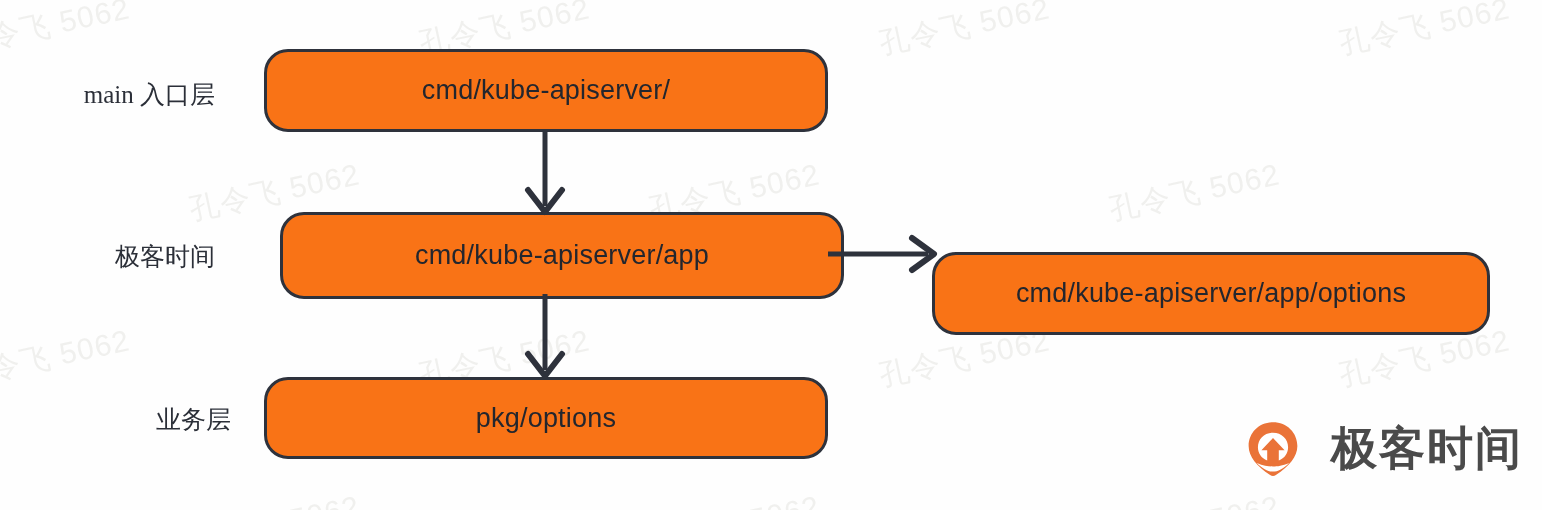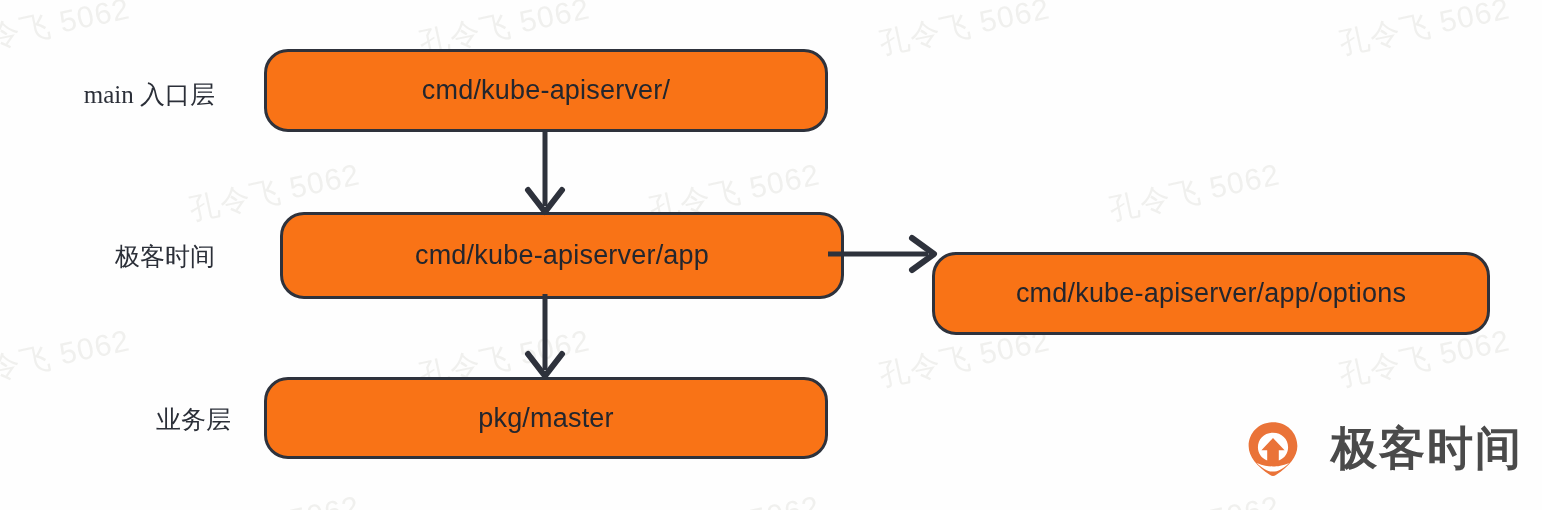--- a/index.html
+++ b/index.html
@@ -138,21 +138,21 @@
 
     <div class="row-label" style="left:16px; top:403px; width:215px;">业务层</div>
 
 
     <div class="node-box" style="left:264px; top:49px; width:564px; height:83px;">cmd/kube-apiserver/</div>
 
     <div class="node-box" style="left:264px; top:212px; width:564px; height:87px;margin-left:16px;">cmd/kube-apiserver/app</div>
 
     <div class="node-box" style="left:932px; top:212px; width:558px; height:83px;margin-top:40px;">cmd/kube-apiserver/app/options</div>
 
-    <div class="node-box" style="left:264px; top:377px; width:564px; height:82px;">pkg/master</div>
+    <div class="node-box" style="left:264px; top:377px; width:564px; height:82px;">pkg/options</div>
 
     <svg class="connector" style="left:510px; top:128px; width:70px; height:90px;" viewBox="0 0 70 90">
       <line x1="35" y1="2" x2="35" y2="78" stroke="#2e323c" stroke-width="5" stroke-linecap="butt"></line>
       <path d="M 18 62 L 35 84 L 52 62" fill="none" stroke="#2e323c" stroke-width="6" stroke-linecap="round" stroke-linejoin="round"></path>
     </svg>
 
     <svg class="connector" style="left:510px; top:292px; width:70px; height:90px;" viewBox="0 0 70 90">
       <line x1="35" y1="2" x2="35" y2="78" stroke="#2e323c" stroke-width="5" stroke-linecap="butt"></line>
       <path d="M 18 62 L 35 84 L 52 62" fill="none" stroke="#2e323c" stroke-width="6" stroke-linecap="round" stroke-linejoin="round"></path>
     </svg>

